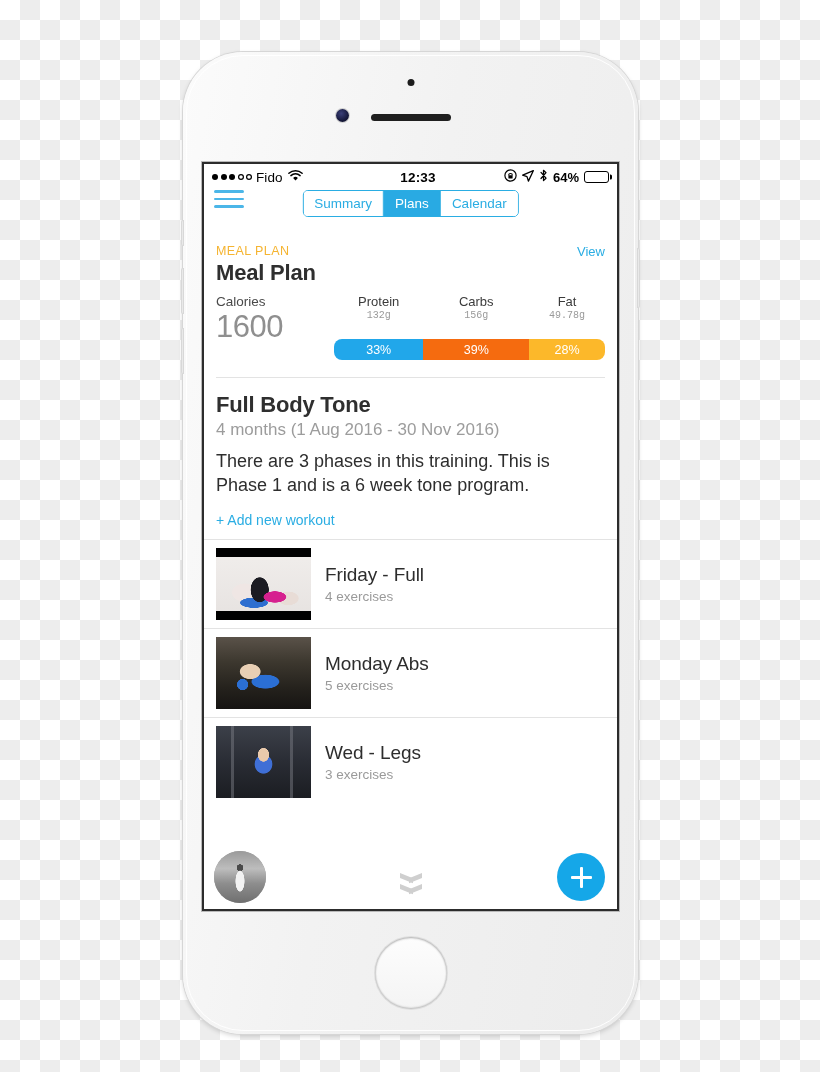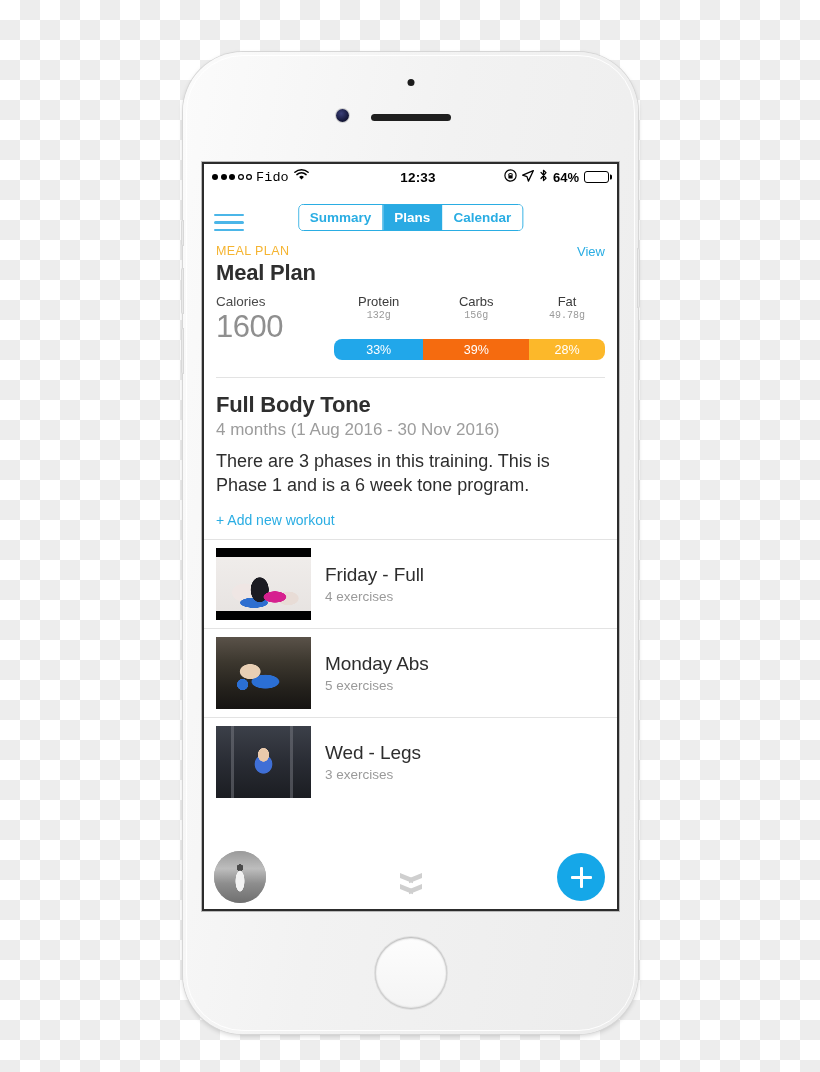--- a/index.html
+++ b/index.html
@@ -107,21 +107,21 @@
   
   .status-bar {
     height: 26px;
     display: flex;
     align-items: center;
     padding: 0 8px;
     font-size: 13px;
     color: #000;
     position: relative;
   }
-  .sb-left { display: flex; align-items: center; gap: 4px; font-family: Liberation Mono, monospace; }
+  .sb-left { display: flex; align-items: center; gap: 4px; }
   .sig-dots { display: flex; align-items: center; gap: 2.5px; }
   .sig-dots i {
     width: 6px; height: 6px; border-radius: 50%;
     background: #000; display: block;
   }
   .sig-dots i.hollow { background: transparent; box-shadow: inset 0 0 0 1.2px #000; }
   .carrier { font-size: 13.5px; letter-spacing: 0.1px; }
   .wifi-icon { display: inline-block; margin-left: 1px; }
   .sb-time {
     position: absolute;
@@ -160,25 +160,24 @@
   .batt-fill {
     height: 100%;
     background: #000;
     border-radius: 1px;
   }
 
   
   .nav-bar {
     height: 41px;
     display: flex;
-    align-items: flex-end;
+    align-items: flex-start;
     padding: 0 10px;
     border-bottom: 1px solid #e0e0e0;
     position: relative;
-    font-weight: bold;
   }
   .hamburger {
     width: 30px;
     display: flex;
     flex-direction: column;
     gap: 5px;
     cursor: pointer;
   }
   .hamburger span {
     display: block;

